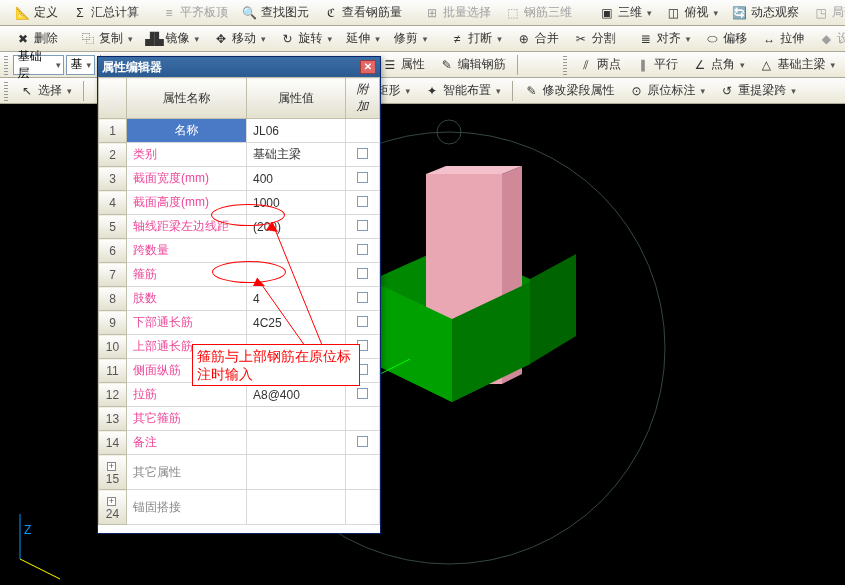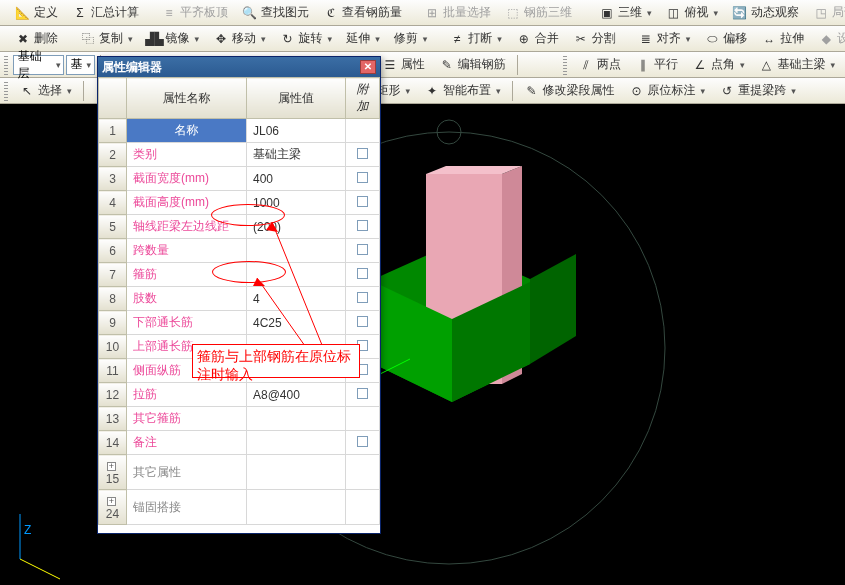--- a/index.html
+++ b/index.html
@@ -33,21 +33,21 @@
 .dlg td { border: 1px solid #d8d8d8; padding: 3px 6px; color: #333; height: 19px; }
 .dlg td.rh { background: linear-gradient(#fefefe,#e3e0cf); border: 1px solid #c0bfa9; text-align: center; color: #555; }
 .dlg td.rh .plus { display: inline-block; width: 9px; height: 9px; border: 1px solid #888; line-height: 7px; text-align: center; font-size: 9px; margin-right: 2px; background: #fff; }
 .dlg td.name { color: #ec4899; }
 .dlg td.sel { background: #4a79c5; color: #fff; text-align: center; }
 .dlg td.att { text-align: center; }
 .dlg td.att .chk { display: inline-block; width: 11px; height: 11px; border: 1px solid #7f9db9; background: #fff; }
 .dlg .body { height: 456px; overflow: auto; background: #fff; }
 
 
-.annot { position: absolute; left: 192px; top: 344px; width: 168px; height: 34px; border: 1px solid #ff0000; background: #fff; color: #ff0000; font-size: 14px; padding: 2px 4px; line-height: 18px; pointer-events: none; }
+.annot { position: absolute; left: 192px; top: 344px; width: 168px; height: 42px; border: 1px solid #ff0000; background: #fff; color: #ff0000; font-size: 14px; padding: 2px 4px; line-height: 18px; pointer-events: none; }
 .ellipse { position: absolute; border: 1px solid #ff0000; border-radius: 50%; pointer-events: none; }
 .arrow { position: absolute; pointer-events: none; }
 .arrow line { stroke: #ff0000; stroke-width: 1; }
 .arrow polygon { fill: #ff0000; }
 
 .grip { width: 4px; height: 20px; background: repeating-linear-gradient(0deg,#999,#999 1px,transparent 1px,transparent 3px); margin-right: 3px; }
 </style>
 </head>
 <body>
 

